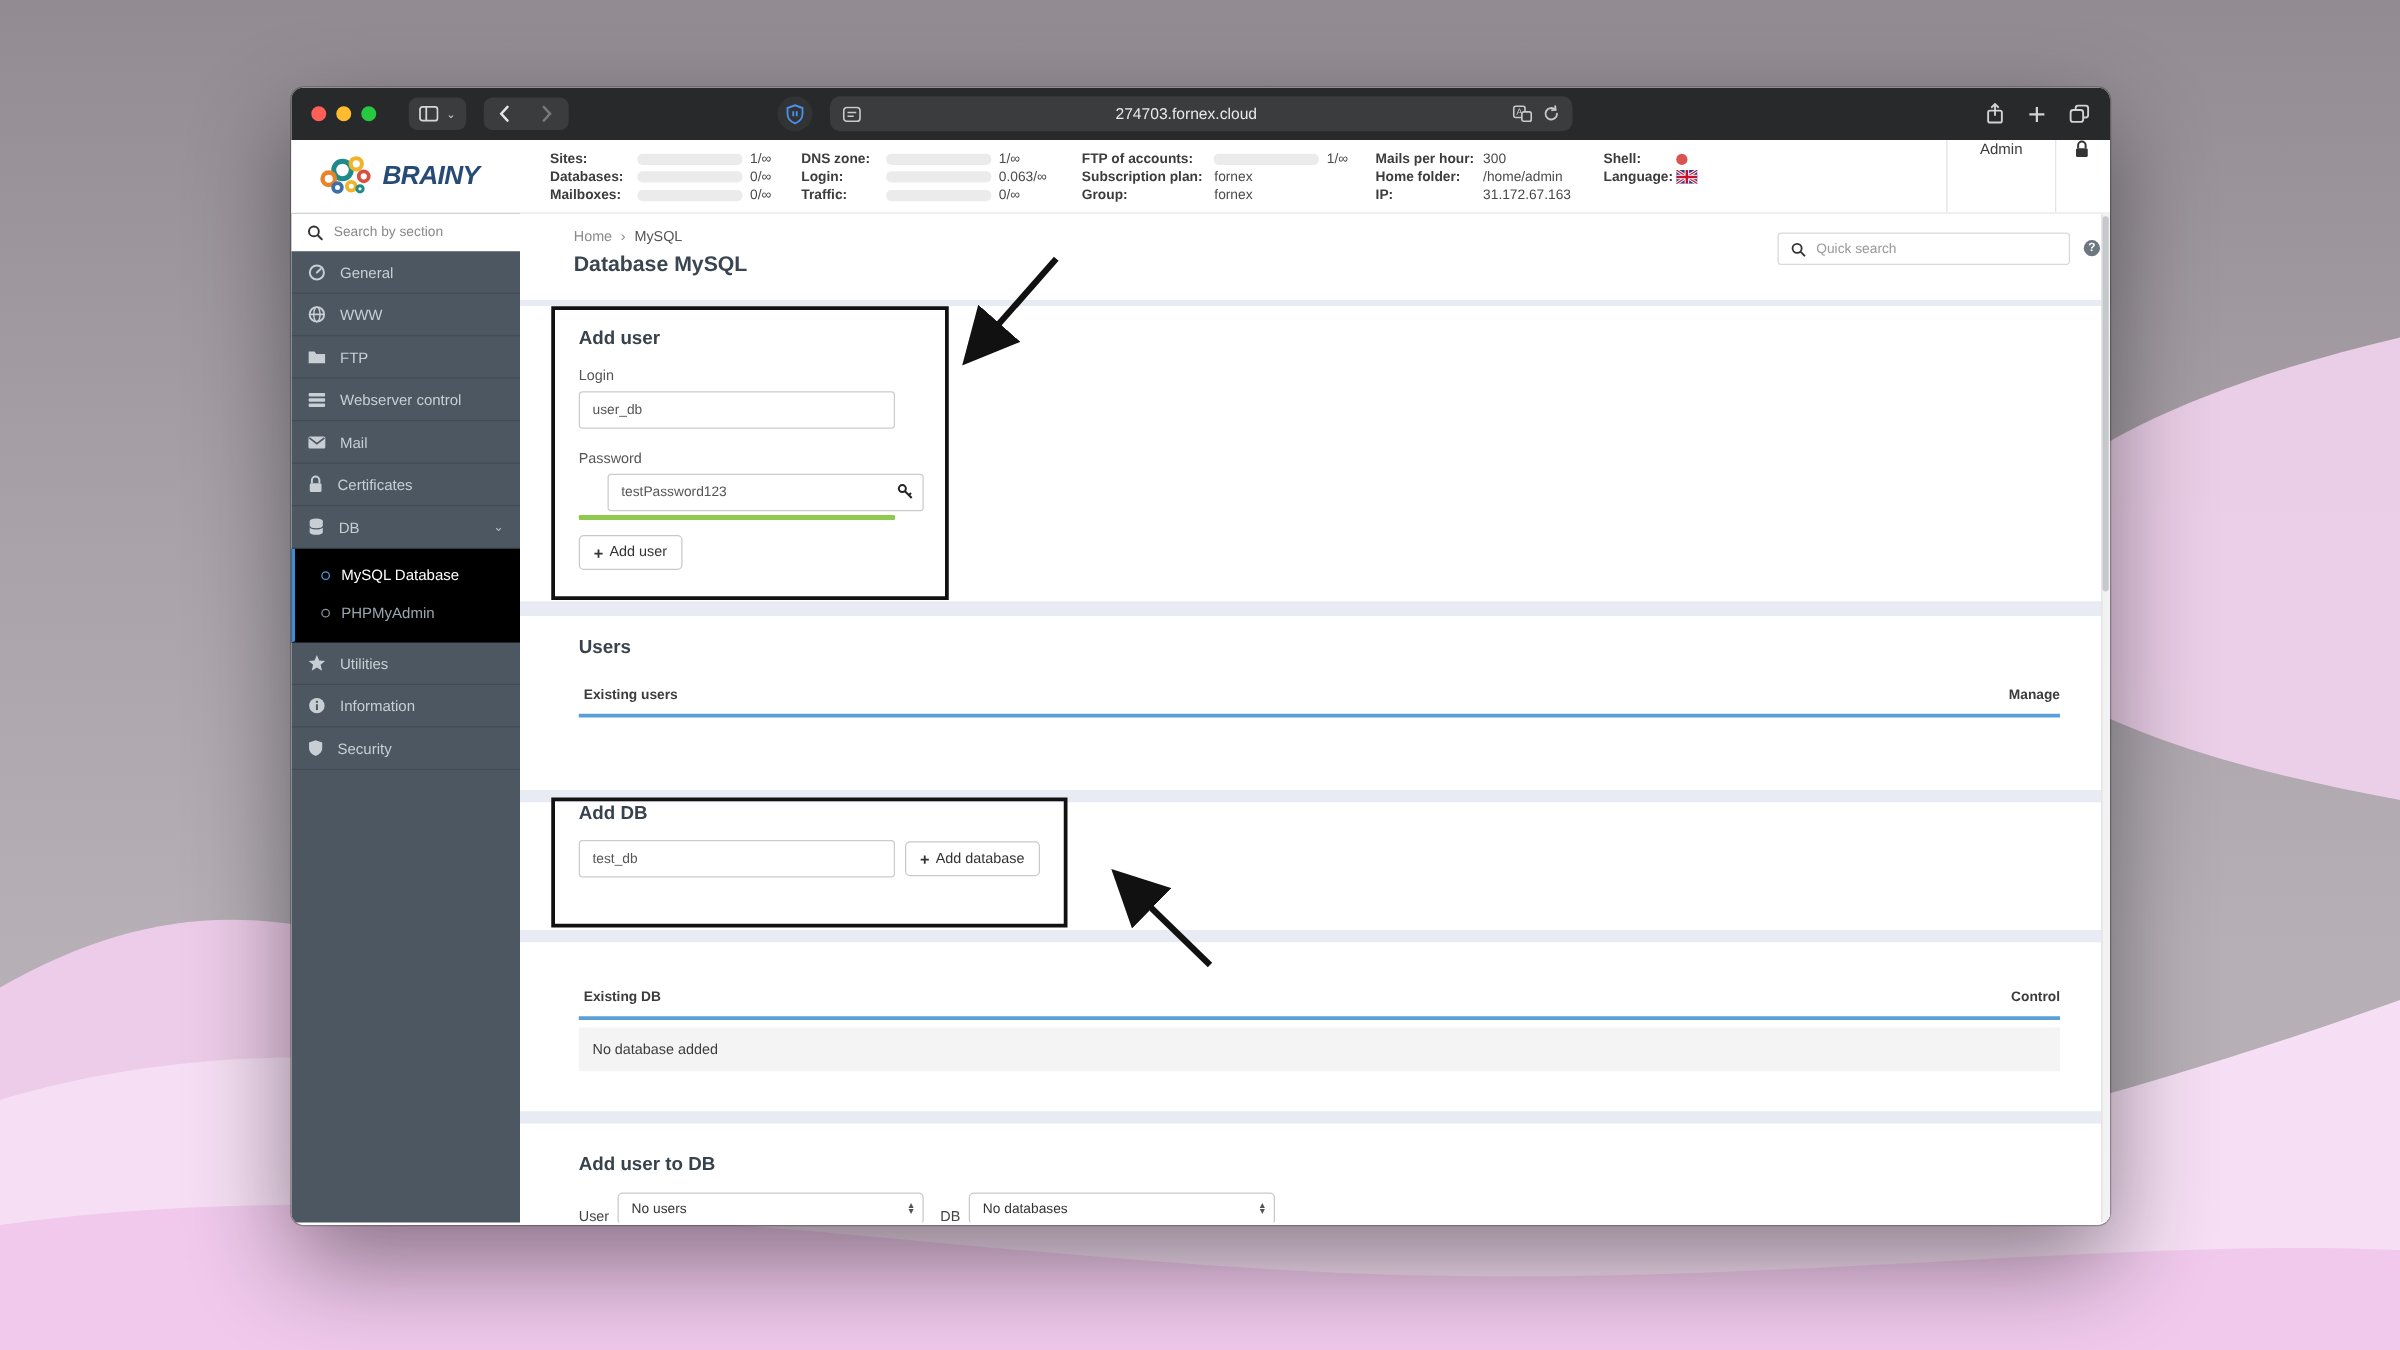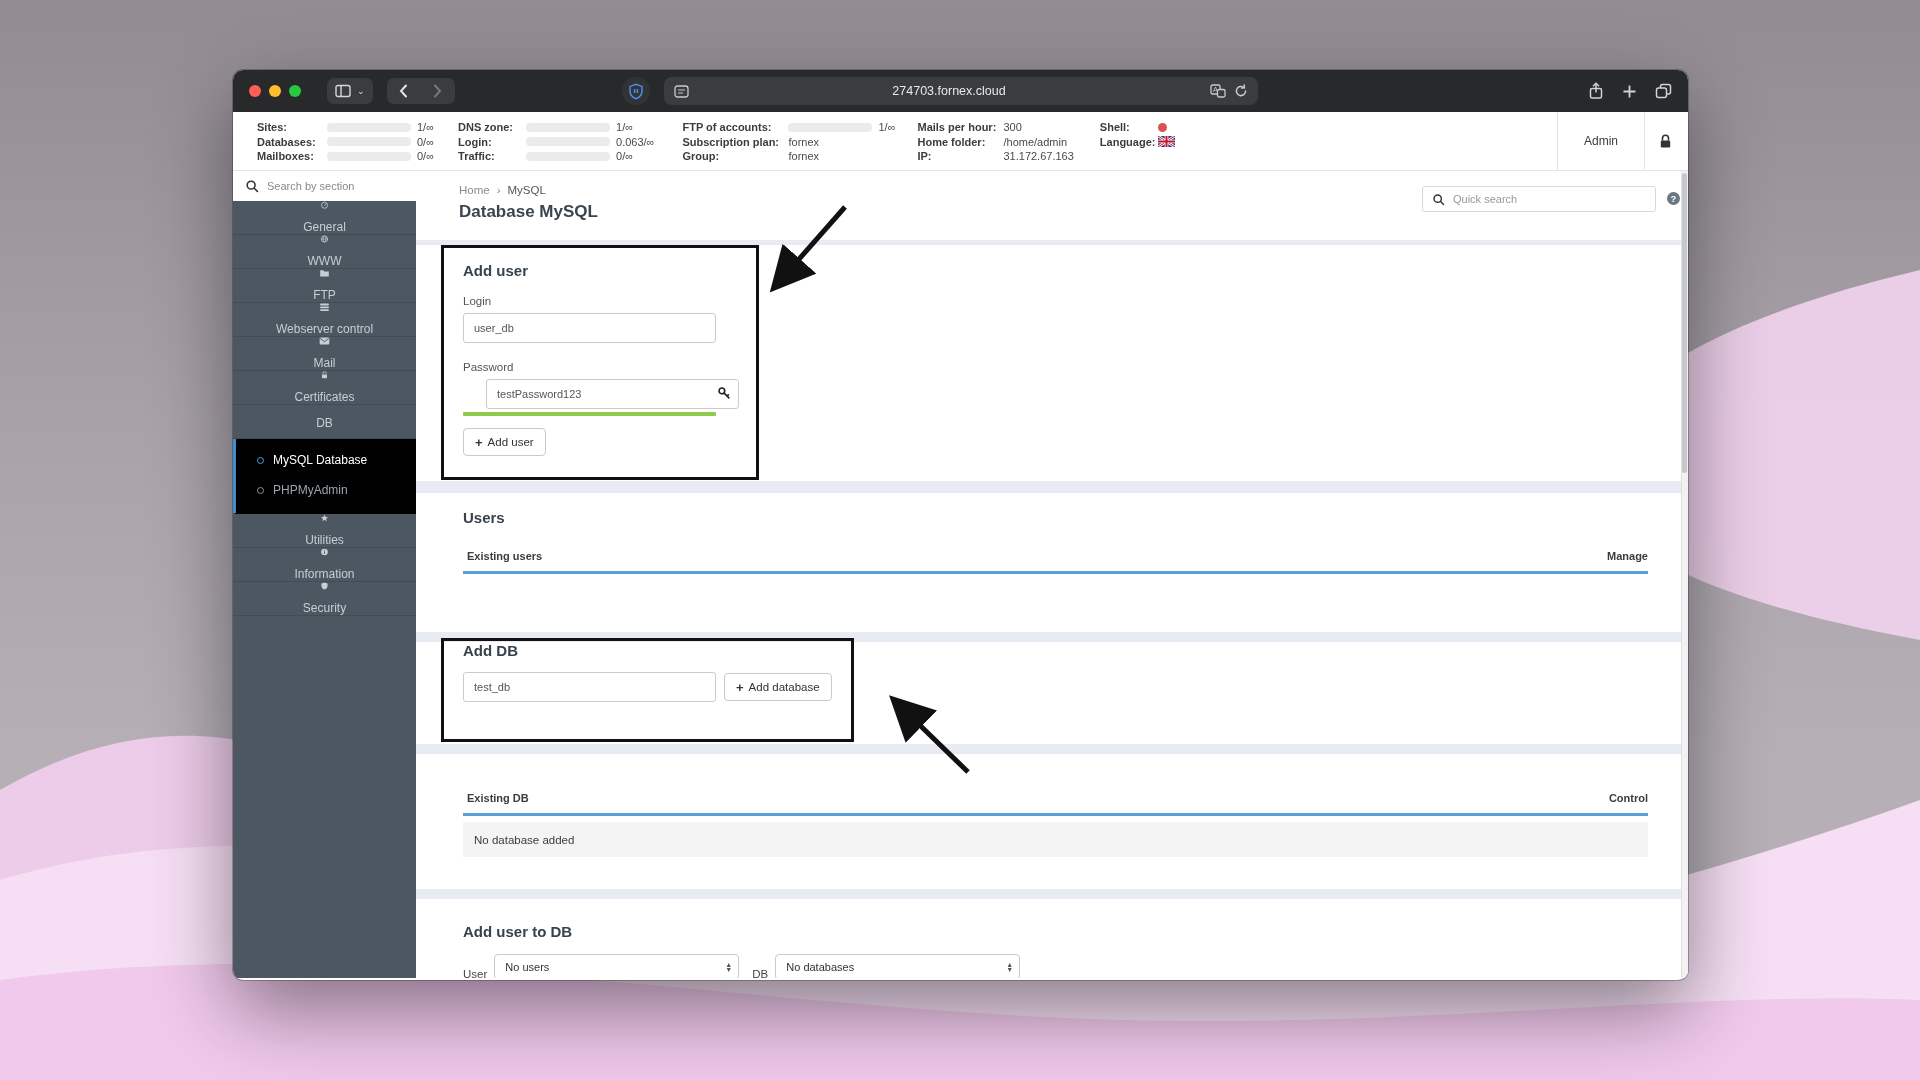--- a/index.html
+++ b/index.html
@@ -39,35 +39,35 @@
   .stats { flex:1; display:flex; padding:8px 0 0 24px; gap:0; }
   .scol { font-size:11px; color:#4a4a4a; line-height:14.5px; }
   .srow { display:flex; align-items:center; height:14.5px; }
   .slabel { font-weight:bold; color:#3c3c3c; }
   .sbar { width:84px; height:9px; background:#ebebec; border-radius:4px; margin:0 6px; }
   .sval { color:#4a4a4a; }
   .scol.c1 .slabel{width:64px}.scol.c2 .slabel{width:62px}.scol.c2{margin-left:24px}
   .scol.c3{margin-left:28px}.scol.c3 .slabel{width:100px}
   .scol.c4{margin-left:22px}.scol.c4 .slabel{width:86px}
   .scol.c5{margin-left:26px}.scol.c5 .slabel{width:58px}
-  .admin-zone { display:flex; align-items:center; margin-left:4px; }
+  .admin-zone { display:flex; align-items:flex-start; margin-left:4px; }
   .vdiv { width:1px; height:58px; background:#e4e4e6; }
   .admin-name { font-size:12px; color:#3c3c3c; padding:0 26px; }
   .lockbox { padding:0 16px 0 14px; display:flex; align-items:center; }
 
   
   .bodyrow { display:flex; height:807px; }
 
   
   .sidebar { width:183px; background:var(--sidebar_bg,#4d5761); flex-shrink:0; display:flex; flex-direction:column; }
   .side-search { height:30px; background:#fff; display:flex; align-items:center; gap:8px; padding:0 12px; color:#333; }
   .side-search input { border:none; outline:none; font-size:11px; color:#555; width:120px; font-family:inherit; }
   .side-search input::placeholder { color:#8a8a8a; }
   .sitem { height:34px; display:flex; align-items:center; gap:11px; padding:0 13px; color:#c7ced4; font-size:12px;
-    border-bottom:1px solid rgba(0,0,0,.13);flex-direction:column; }
+    border-bottom:1px solid rgba(0,0,0,.13); }
   .sitem .chev { margin-left:auto; color:#b4bcc3; }
   .submenu { background:#000000; border-left:3px solid var(--submenu_border,#3f8dd1); border-bottom:1px solid rgba(0,0,0,.13); padding:6px 0 8px; }
   .subitem { height:30px; display:flex; align-items:center; gap:9px; padding:0 12px 0 21px; font-size:12px; color:#9aa5ad; }
   .subitem.active { color:#fff; }
   .bullet { width:7px; height:7px; border-radius:50%; border:1.5px solid #8a949c; flex-shrink:0; }
   .subitem.active .bullet { border-color:#4da0e0; }
   .side-fill { flex:1; }
 
   
   .main { flex:1; position:relative; background:#fff; overflow:hidden; }
@@ -202,20 +202,32 @@
       <span class="icn">
         <svg width="17" height="16" viewBox="0 0 17 16">
             <rect x="5.5" y="1.5" width="10" height="9.5" rx="2" fill="none" stroke="#d2d3d5" stroke-width="1.5"></rect>
             <rect x="1.5" y="5" width="10" height="9.5" rx="2" fill="#27292b" stroke="#d2d3d5" stroke-width="1.5"></rect>
           </svg>
       </span>
     </div>
   </div>
 
   <div class="topbar">
+    <div class="logo-zone">
+      <svg width="44" height="36" viewBox="0 0 44 36">
+        <circle cx="19" cy="13" r="7" fill="none" stroke="#1f8a8a" stroke-width="4"></circle>
+        <circle cx="8" cy="20" r="5" fill="none" stroke="#e8832a" stroke-width="3.5"></circle>
+        <circle cx="30" cy="8" r="4.5" fill="none" stroke="#f0b429" stroke-width="3.2"></circle>
+        <circle cx="36" cy="18" r="4" fill="none" stroke="#d94f3d" stroke-width="3"></circle>
+        <circle cx="15" cy="27" r="3.5" fill="none" stroke="#3d6fa8" stroke-width="3"></circle>
+        <circle cx="26" cy="26" r="3.5" fill="none" stroke="#f0b429" stroke-width="3"></circle>
+        <circle cx="33" cy="28" r="2.5" fill="none" stroke="#1f8a8a" stroke-width="2.4"></circle>
+      </svg>
+      <span class="logo-text">BRAINY</span>
+    </div>
 
     <div class="stats">
       <div class="scol c1">
         <div class="srow">
             <span class="slabel">Sites:</span>
             <span class="sbar"></span>
             <span class="sval">1/∞</span>
           </div>
         <div class="srow">
             <span class="slabel">Databases:</span>

